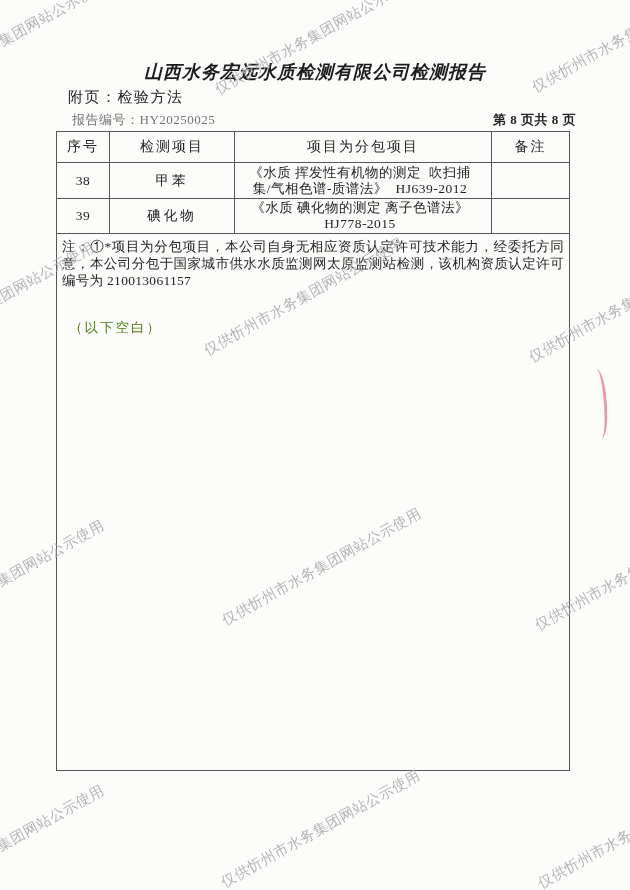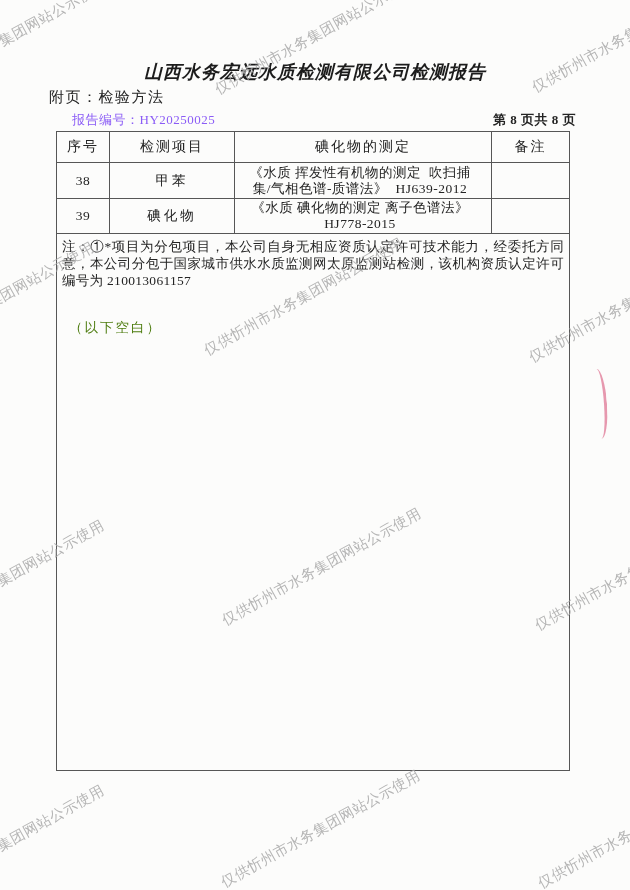--- a/index.html
+++ b/index.html
@@ -15,26 +15,26 @@
   }
 
   
   .doc-title {
     position:absolute; left:0; right:0; top:60px;
     text-align:center;
     font-size:18px; font-weight:700; letter-spacing:1px;
     color:#1c1c1c; z-index:1;font-style:italic;
   }
   .attachment-label {
-    position:absolute; left:49px; top:88px;
+    position:absolute; left:68px; top:88px;
     font-size:15px; letter-spacing:1.5px; color:#242424; z-index:1;
   }
   .report-no {
     position:absolute; left:72px; top:111px;
-    font-size:13px; letter-spacing:0.5px; color:#8b5cf6; z-index:1;
+    font-size:13px; letter-spacing:0.5px; color:#737373; z-index:1;
   }
   .page-indicator {
     position:absolute; left:493px; top:111px;
     font-size:13px; letter-spacing:0.5px; color:#242424; z-index:1;font-weight:bold;
   }
 
   
   table.report-table {
     position:absolute; left:56px; top:131px;
     width:513px;
@@ -115,21 +115,21 @@
     <colgroup>
       <col style="width:53px">
         <col style="width:125px">
         <col style="width:257px">
         <col style="width:78px">
     </colgroup>
     <thead>
       <tr>
         <th>序号</th>
         <th>检测项目</th>
-        <th>碘化物的测定</th>
+        <th>项目为分包项目</th>
         <th>备注</th>
       </tr>
     </thead>
     <tbody>
       <tr class="data-row-0">
         <td class="c-no">38</td>
         <td class="c-item">甲苯</td>
         <td class="c-std">《水质 挥发性有机物的测定  吹扫捕集/气相色谱-质谱法》  HJ639-2012</td>
         <td class="c-remark"></td>
       </tr>

